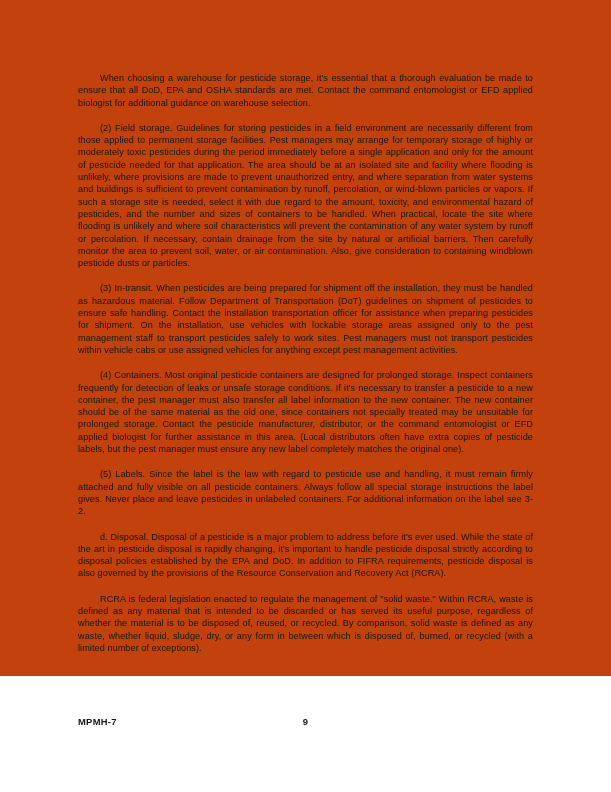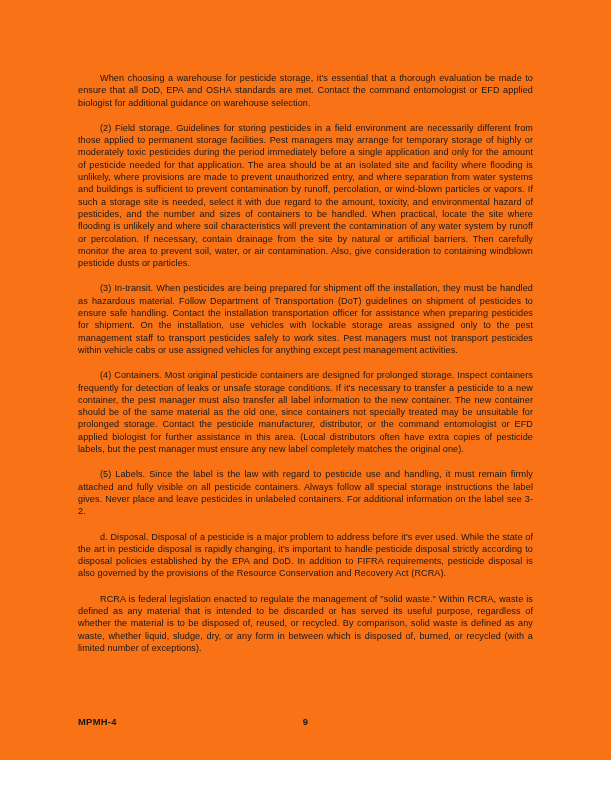--- a/index.html
+++ b/index.html
@@ -12,22 +12,22 @@
     height: 792px;
     font-family: "Liberation Sans", sans-serif;
     color: #111111;
     position: relative;
     overflow: hidden;
   }
   .page {
     position: absolute;
     left: 0; top: 0;
     width: 611px;
-    height: 760px;
-    background: #f97316;
+    height: 676px;
+    background: #c2410c;
   }
   .content {
     position: absolute;
     left: 78px;
     top: 72px;
     width: 455px;
   }
   p.para {
     margin: 0 0 13px 0;
     font-size: 9.1px;
@@ -92,17 +92,17 @@
 
     <p class="para indent"><span class="run-bold">(5)  Labels.</span><span>  Since the label is the law with regard to pesticide use and handling, it must remain firmly attached and fully visible on all pesticide containers.  Always follow all special storage instructions the label gives.  Never place and leave pesticides in unlabeled containers.  For additional information on the label see 3-2.</span></p>
 
     <p class="para indent"><span class="run-bold">d.  Disposal.</span><span>  Disposal of a pesticide is a major problem to address before it's ever used.  While the state of the art in pesticide disposal is rapidly changing, it's important to handle pesticide disposal strictly according to disposal policies established by the EPA and DoD.  In addition to FIFRA requirements, pesticide disposal is also governed by the provisions of the Resource Conservation and Recovery Act (RCRA).</span></p>
 
     <p class="para indent"><span class="run-bold"></span><span>RCRA is federal legislation enacted to regulate the management of "solid waste."  Within RCRA, waste is defined as any material that is intended to be discarded or has served its useful purpose, regardless of whether the material is to be disposed of, reused, or recycled.  By comparison, solid waste is defined as any waste, whether liquid, sludge, dry, or any form in between which is disposed of, burned, or recycled (with a limited number of exceptions).</span></p>
 
   </div>
 
   <div class="footer">
-    <span class="left">MPMH-4</span>
+    <span class="left">MPMH-7</span>
     <span class="center">9</span>
   </div>
 
 </div>
 
 </body></html>

